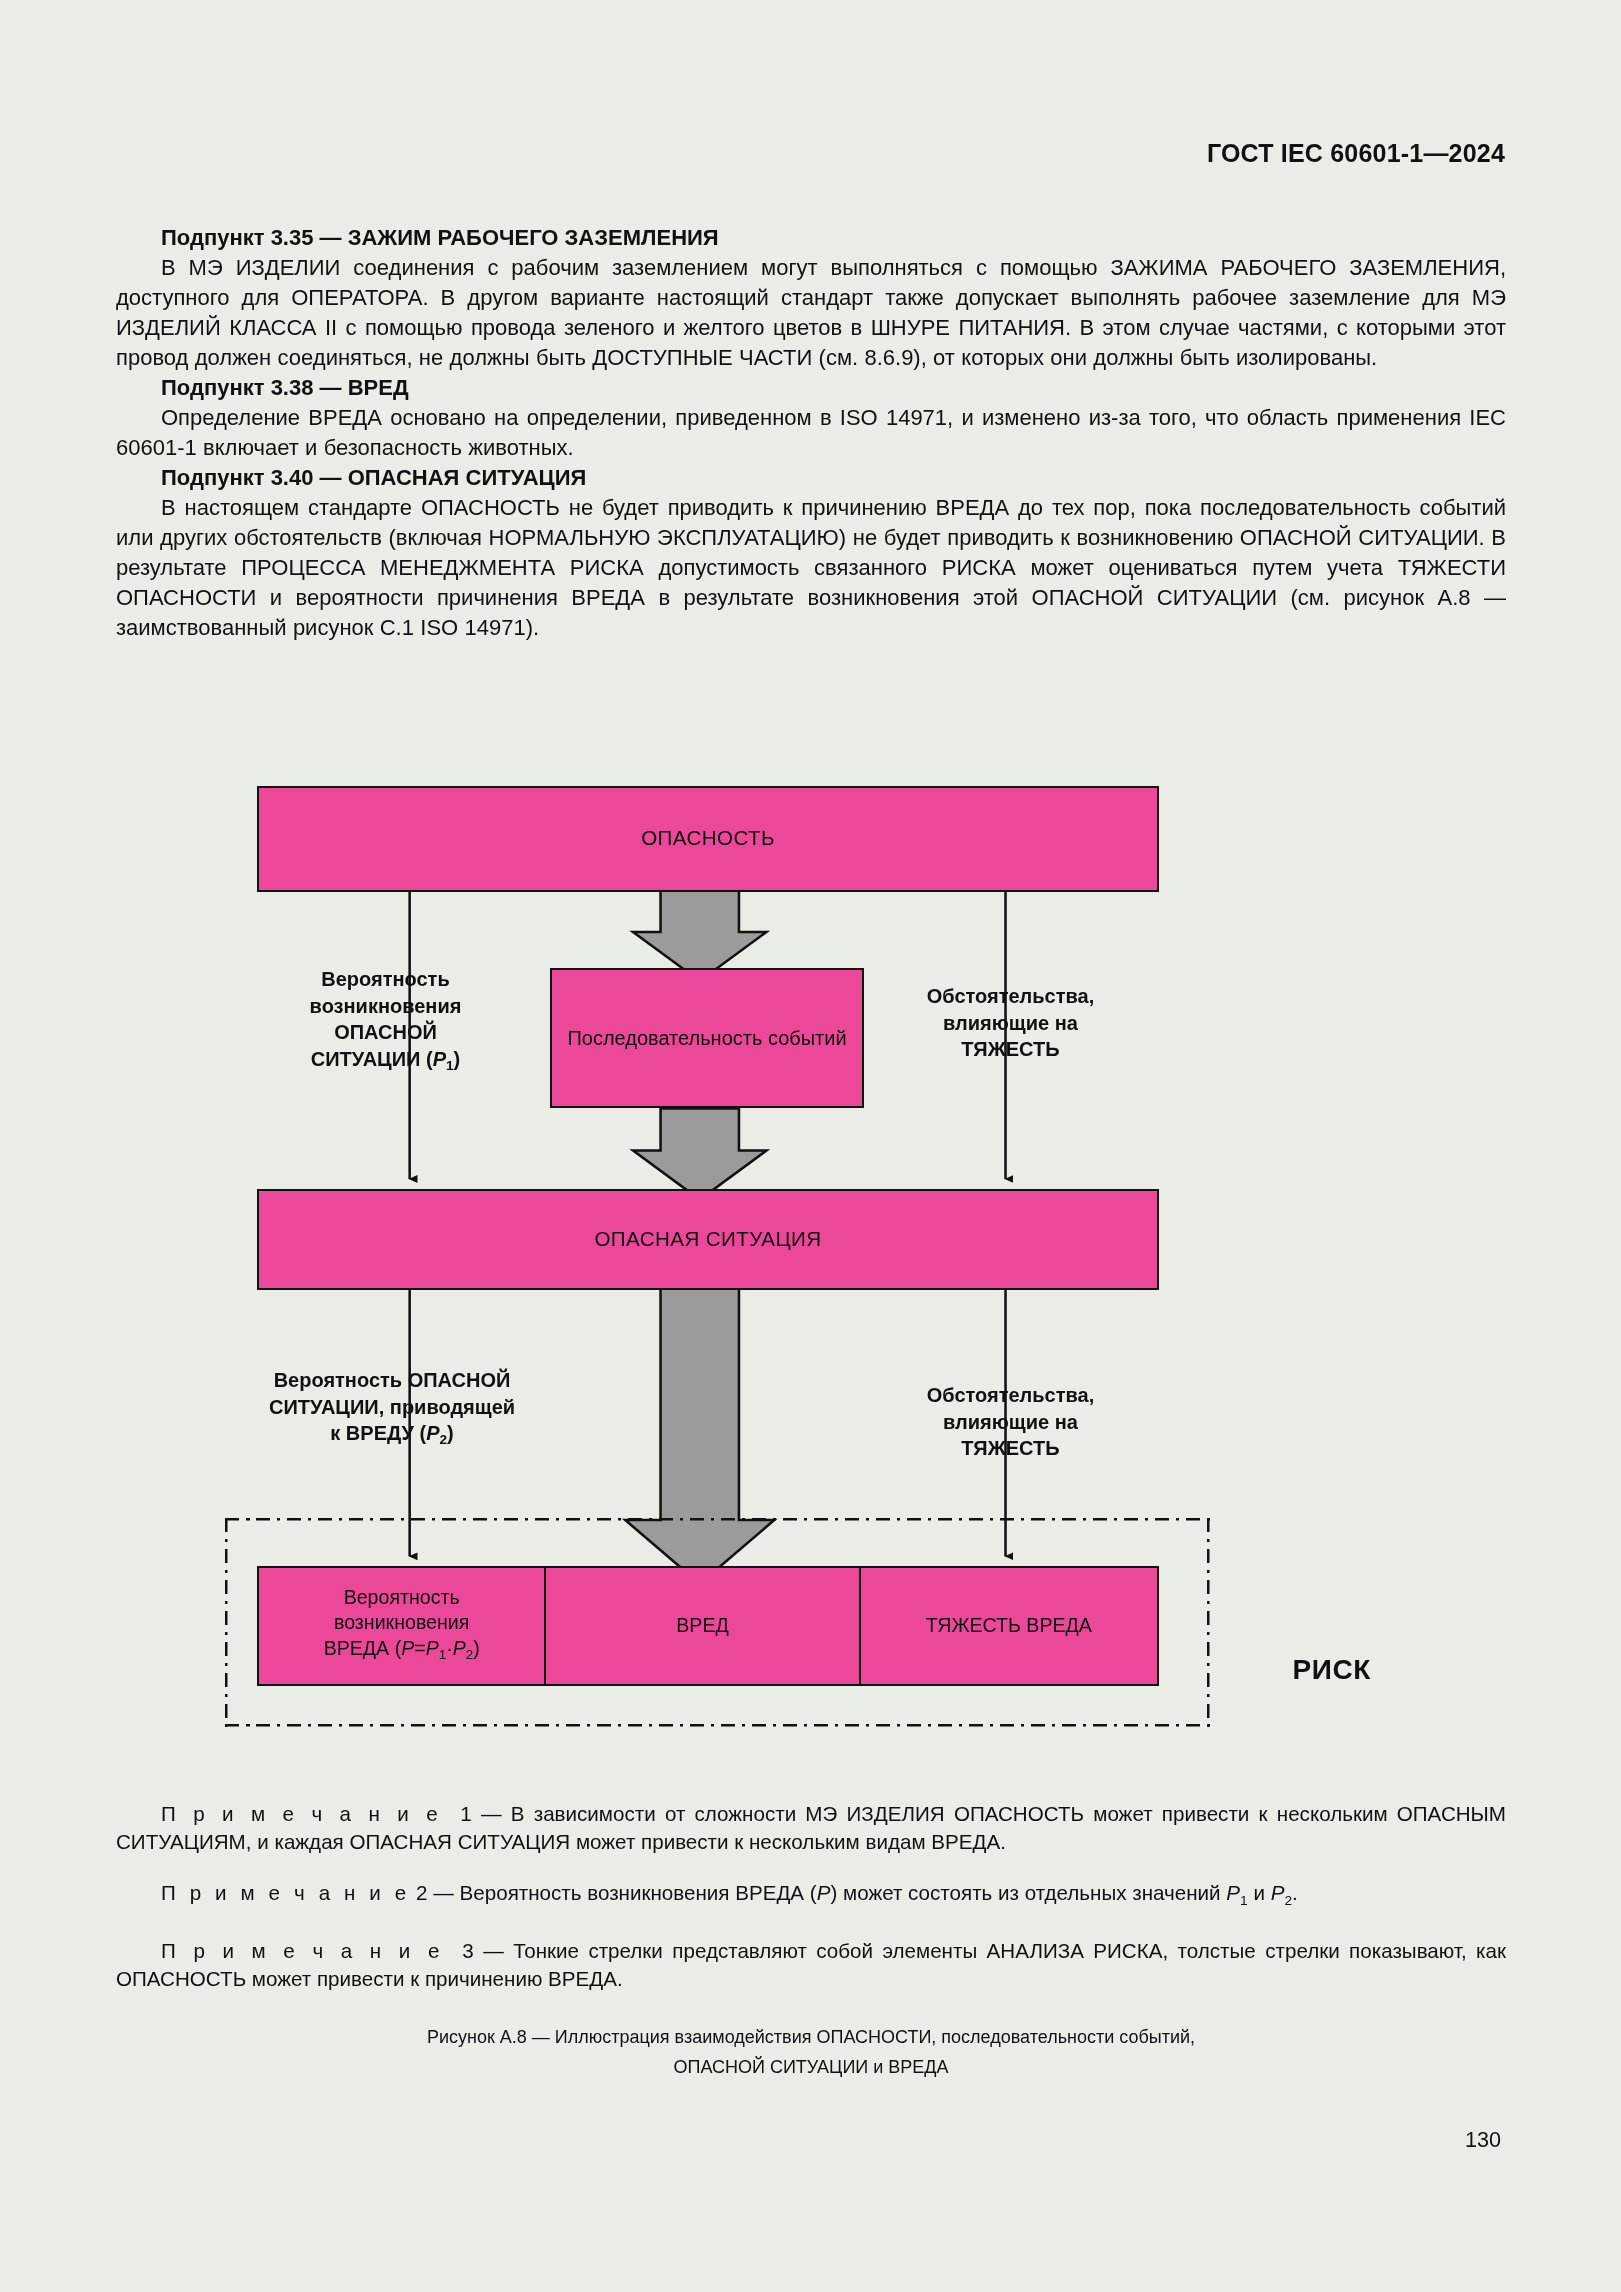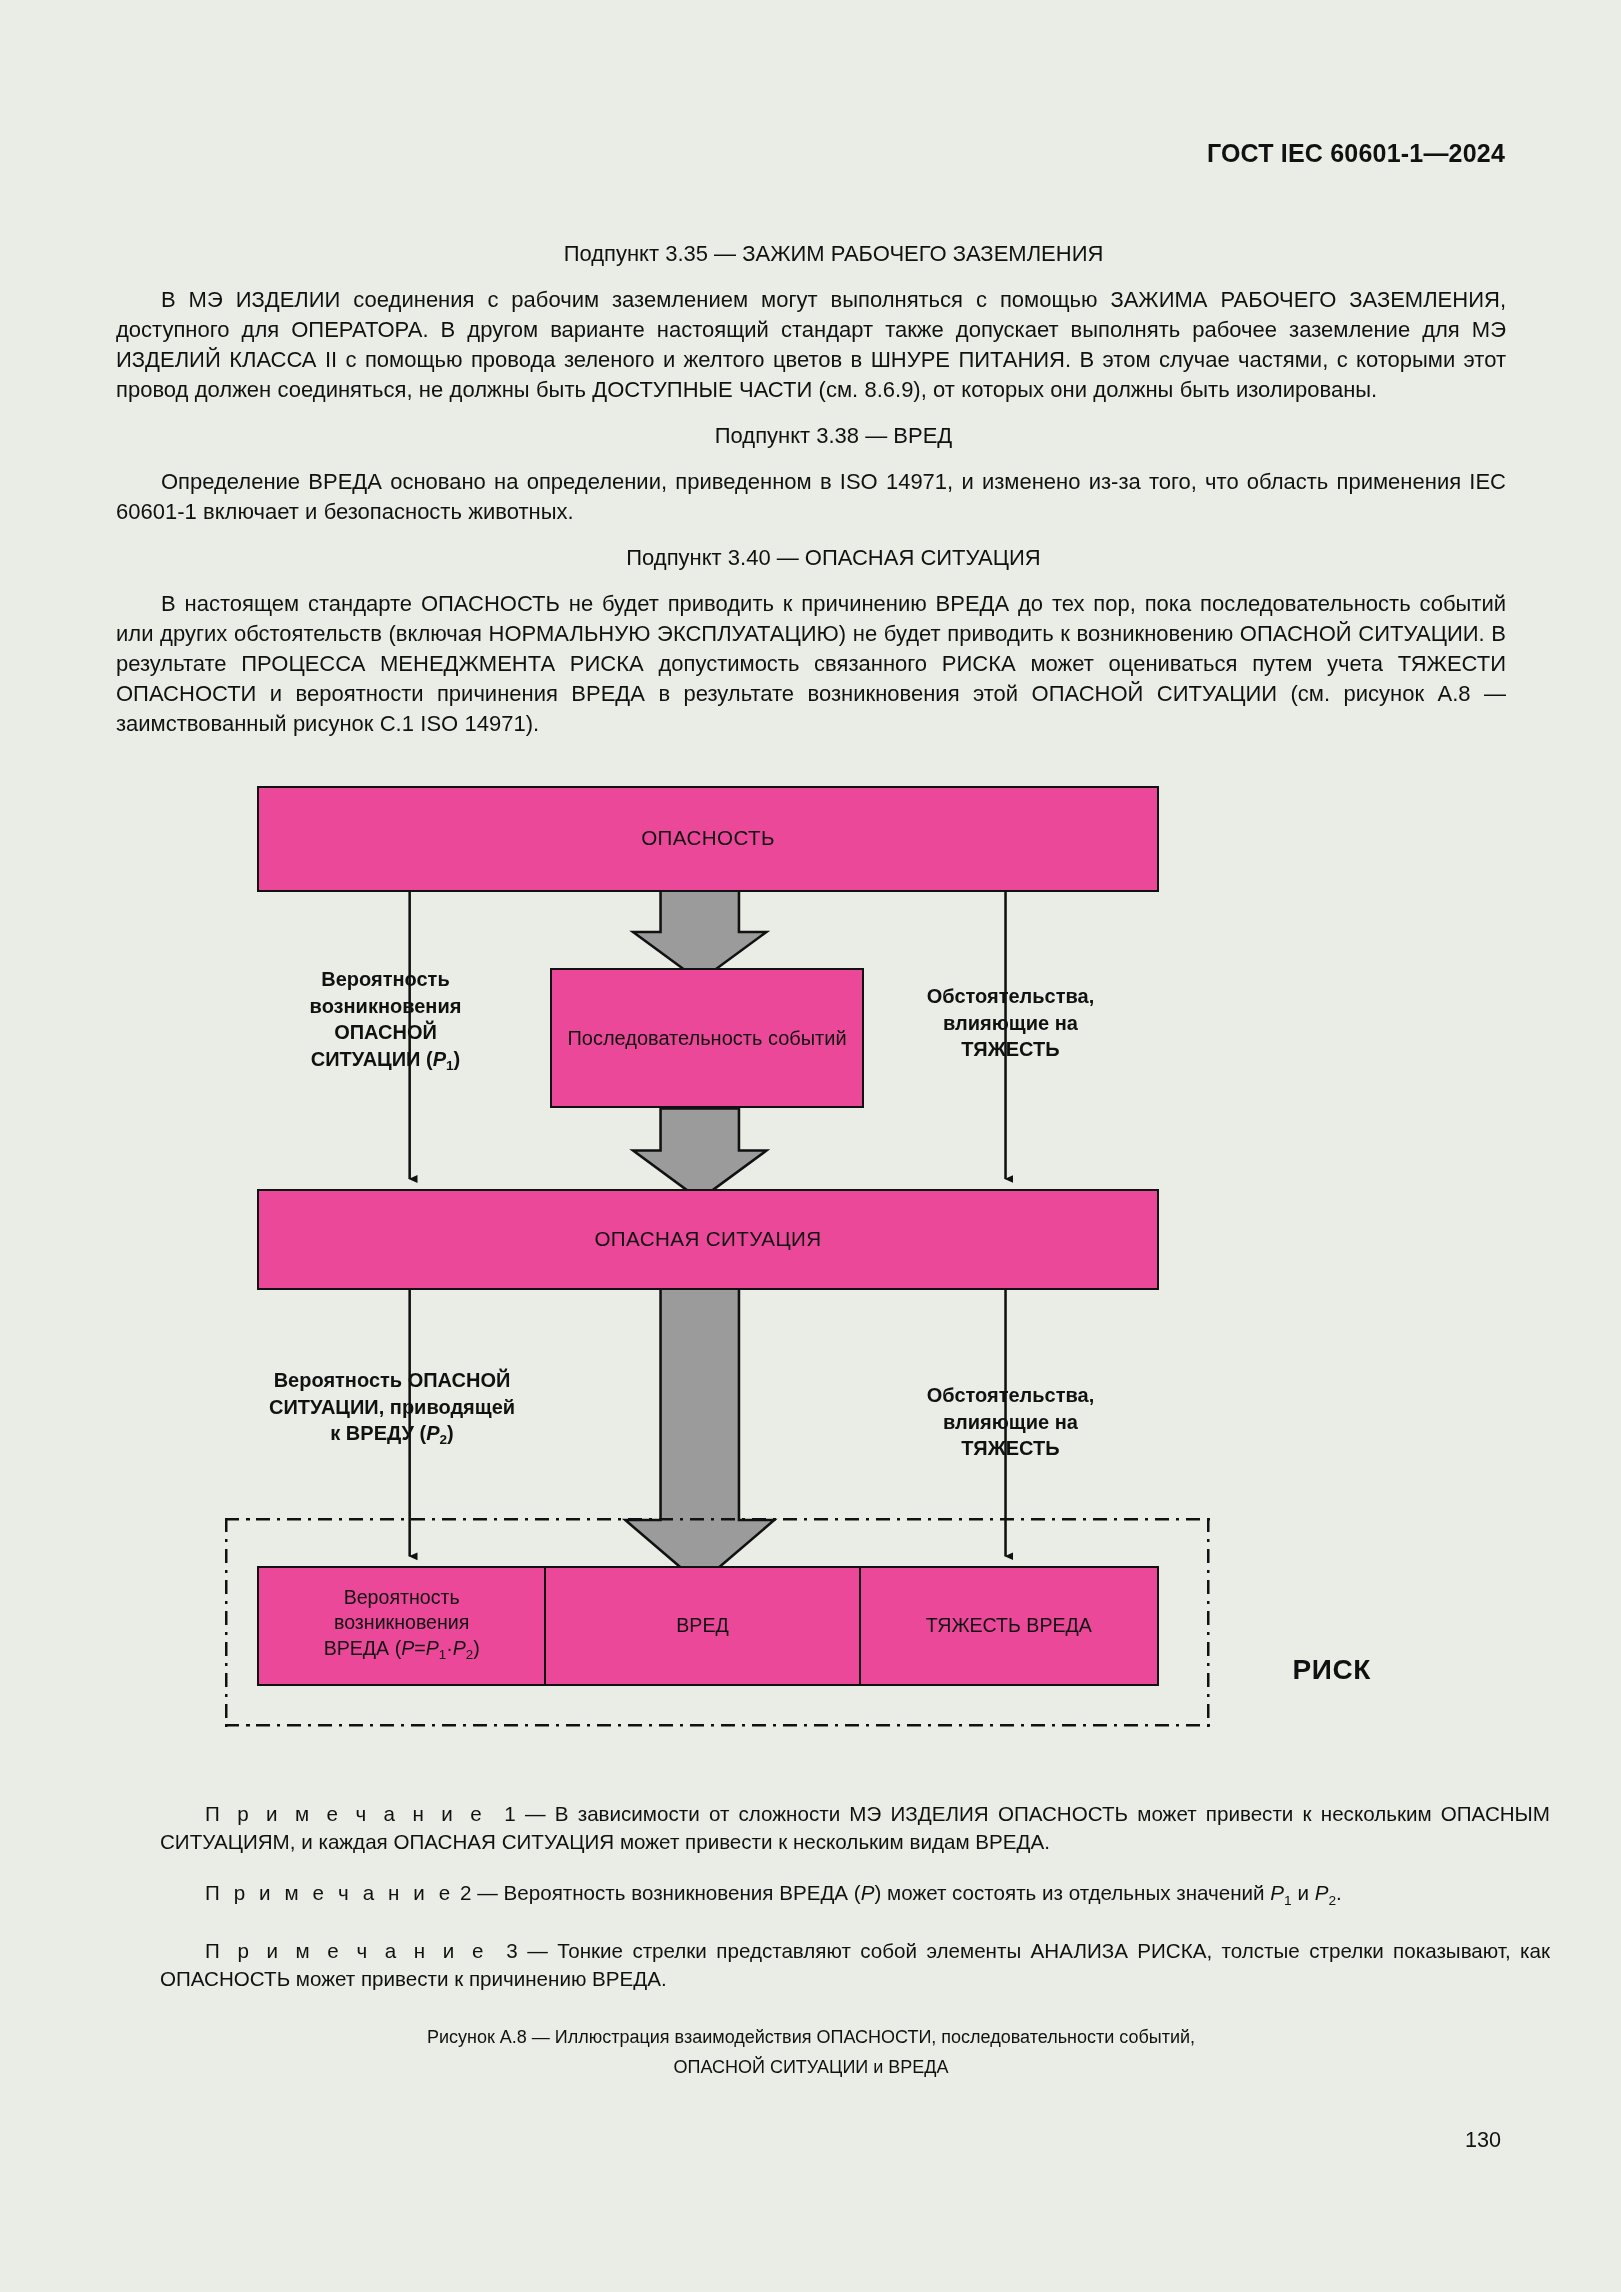--- a/index.html
+++ b/index.html
@@ -39,26 +39,25 @@
   p.tx {
     margin: 0;
     font-size: 22px;
     line-height: 30px;
     text-align: justify;
     text-indent: 45px;
     hyphens: manual;
     word-spacing: 0.2px;
   }
   p.head {
-    margin: 16px;
+    margin: 0;
     font-size: 22px;
     line-height: 30px;
-    font-weight: normal;
+    font-weight: bold;
     text-indent: 45px;
-    text-align: center;
   }
 
   
   .figure {
     position: absolute;
     left: 0;
     top: 772px;
     width: 1621px;
     height: 1010px;
   }
@@ -168,21 +167,20 @@
     height: 1010px;
     pointer-events: none;
   }
 
   
   .notes {
     position: absolute;
     left: 116px;
     top: 1800px;
     width: 1390px;
-    margin-left: 44px;
   }
   p.note {
     margin: 0 0 22.5px 0;
     font-size: 20.6px;
     line-height: 28px;
     text-align: justify;
     text-indent: 45px;
   }
   .note .nlabel { letter-spacing: 4.1px; }
   .note sub { font-size: 13.7px; }

